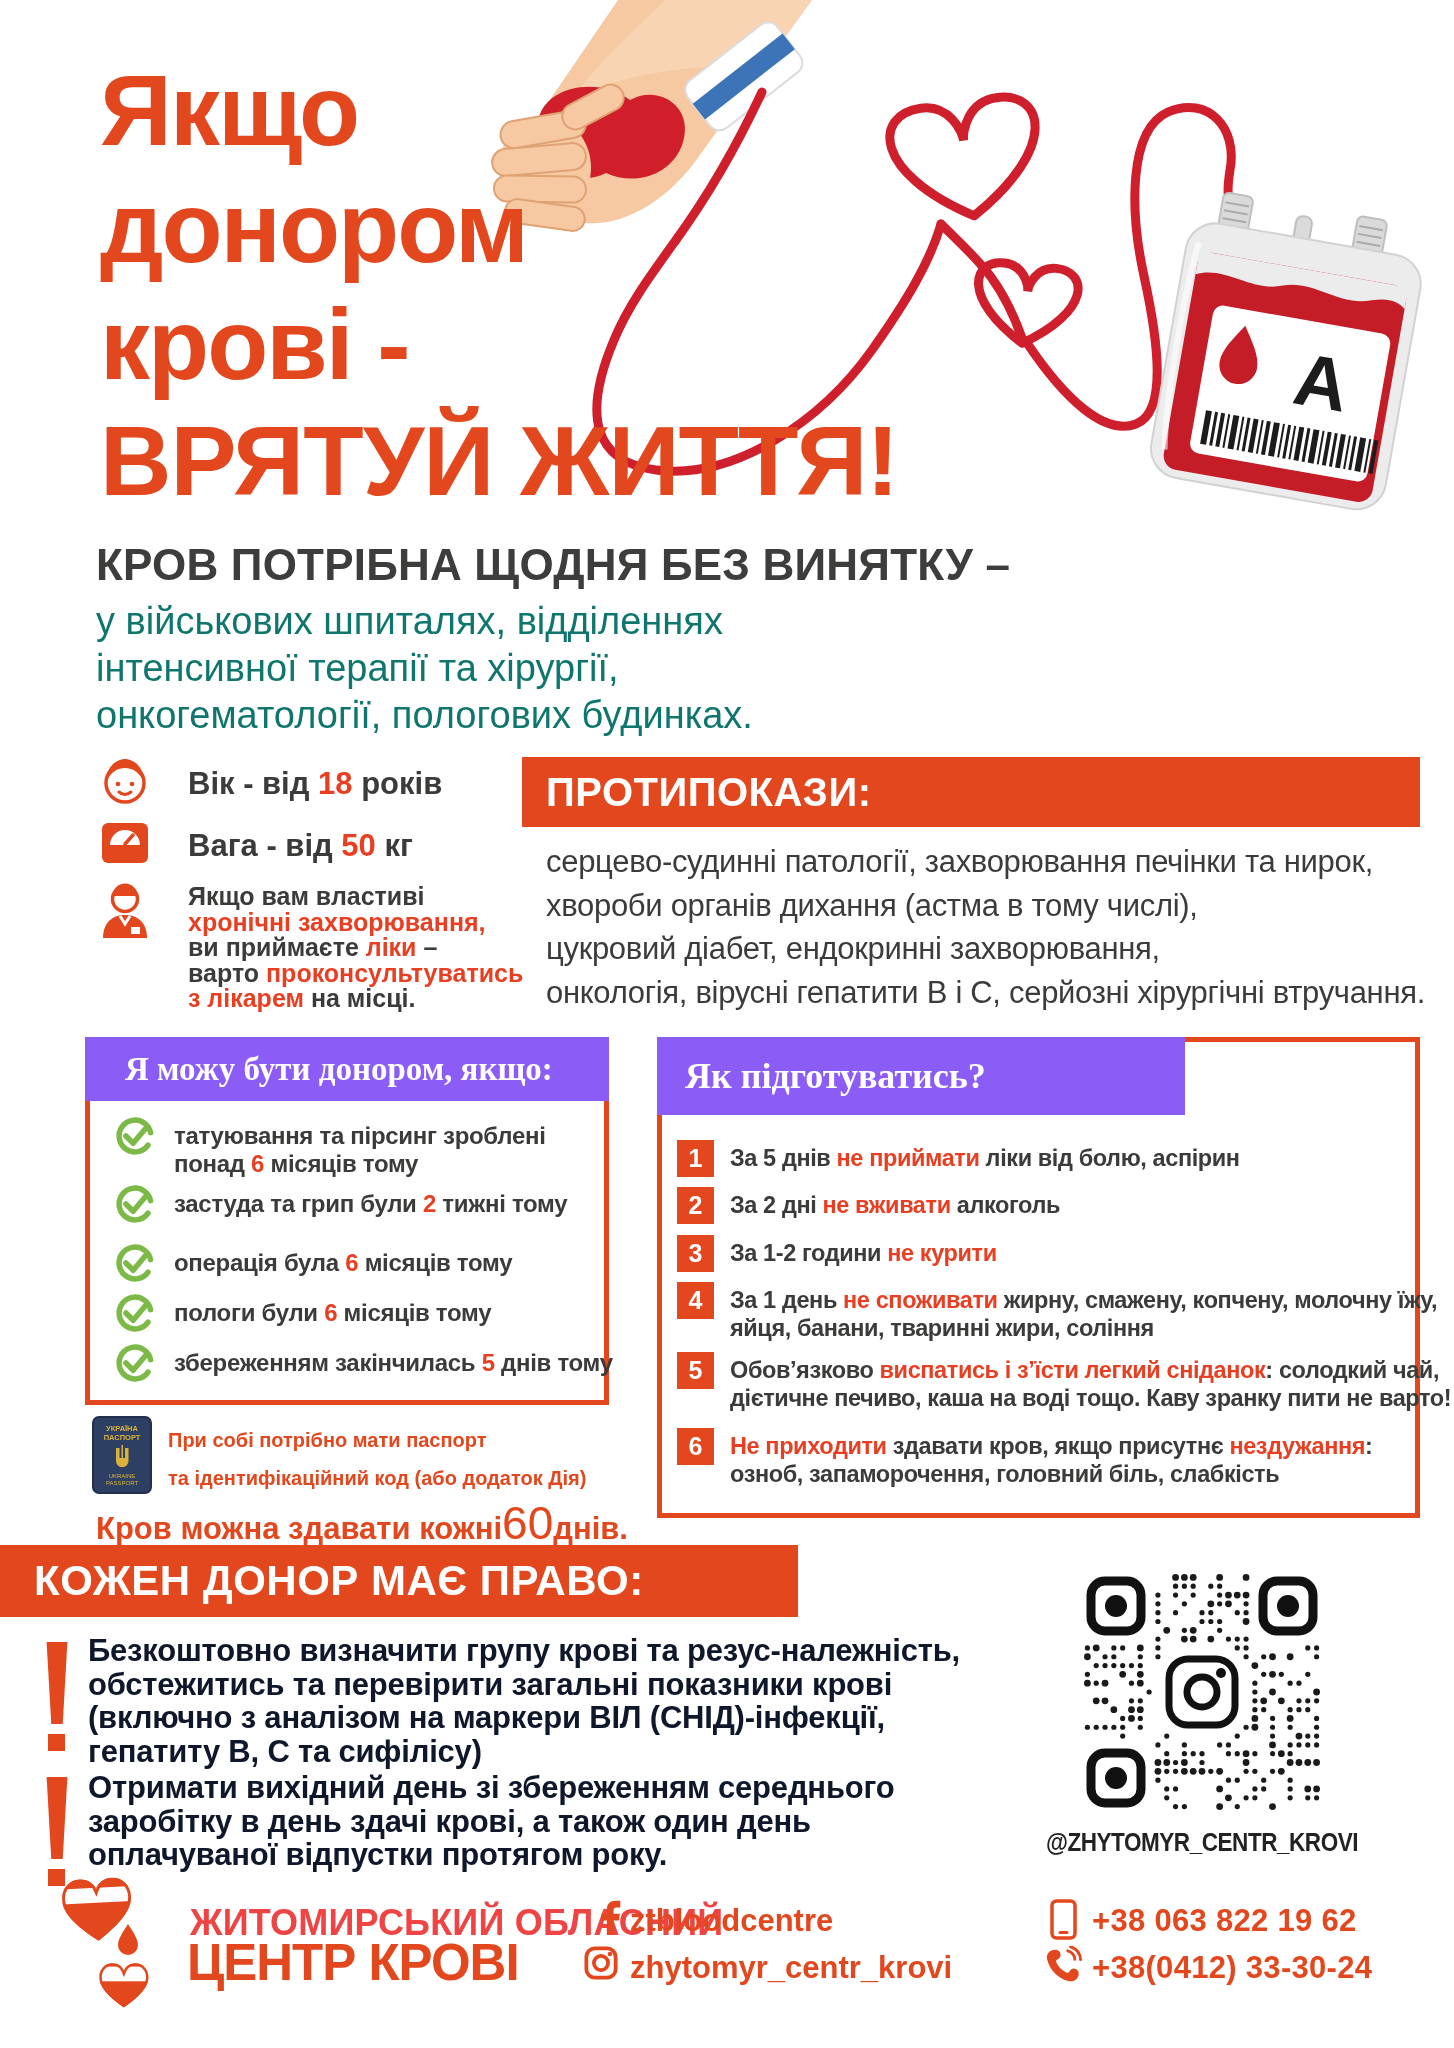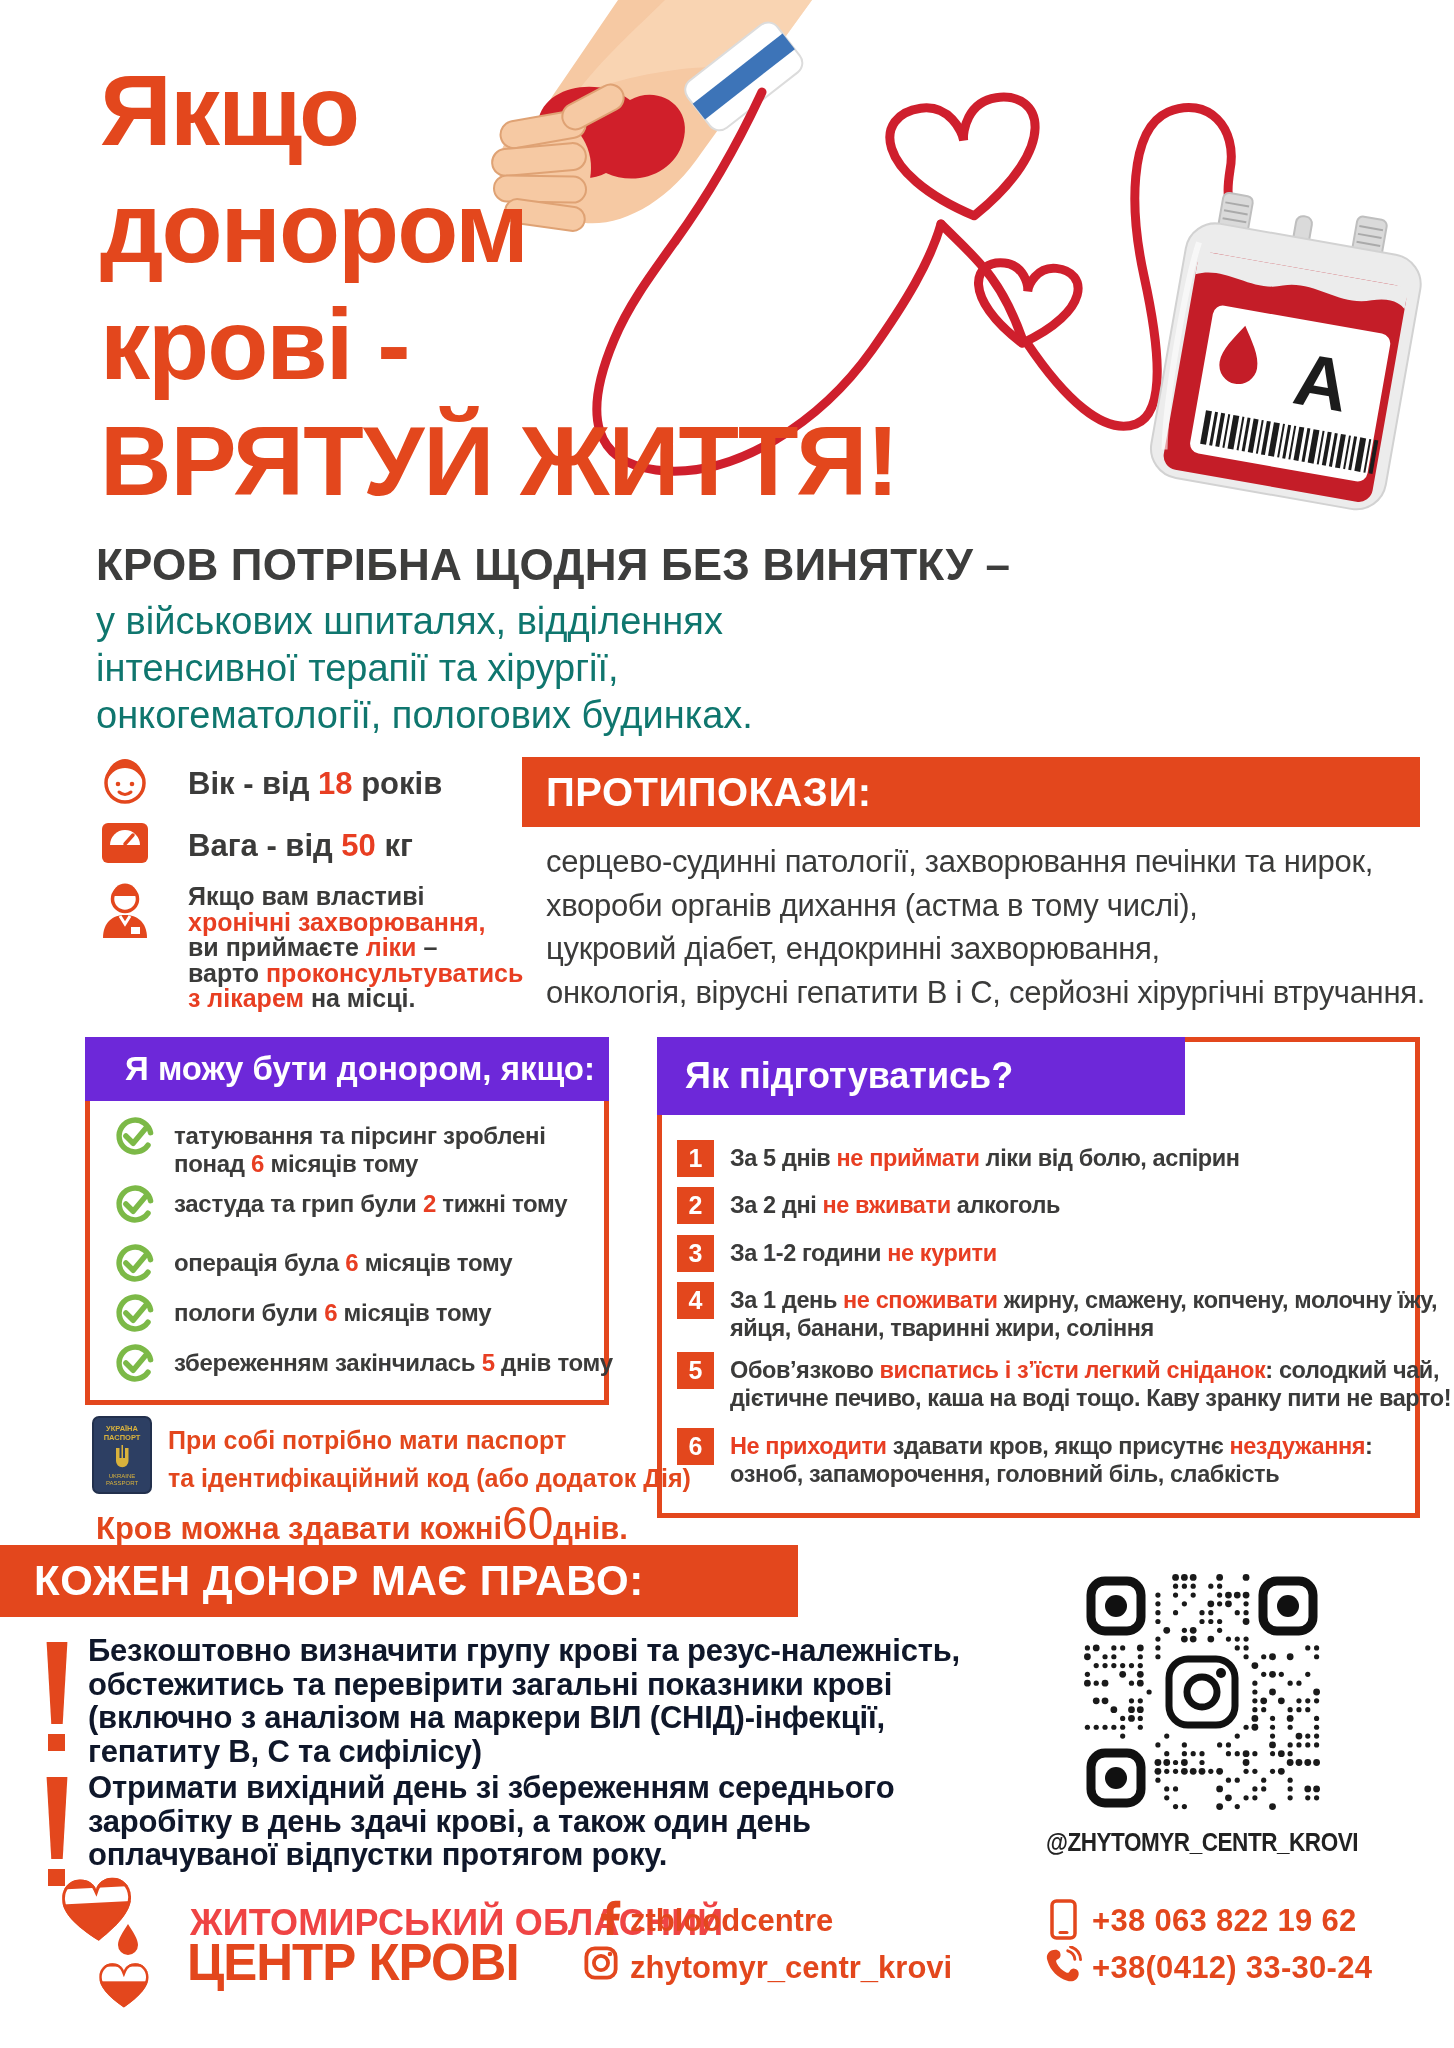--- a/index.html
+++ b/index.html
@@ -14,31 +14,31 @@
   #need-h{left:96px;top:540px;font-size:44px;font-weight:800;color:#3d3d3c;letter-spacing:0.2px;}
   #need-l{left:96px;top:598px;font-size:38px;font-weight:500;line-height:47px;color:#0f766e;}
   .crit-txt{font-size:31px;font-weight:700;color:#3b3b3a;}
   #doctor-note{font-size:25px;font-weight:700;line-height:25.5px;color:#3b3b3a;}
   #contra-hdr{left:522px;top:757px;width:898px;height:70px;background:#e3471d;}
   #contra-hdr div{color:#fff;font-size:40px;font-weight:700;line-height:70px;padding-left:24px;letter-spacing:0.5px;}
   #contra-l{left:546px;top:840px;font-size:31px;font-weight:400;line-height:43.5px;letter-spacing:-0.3px;color:#3b3b3a;}
   .box{position:absolute;background:#fff;border:5px solid #e3471d;}
   #box-can{left:85px;top:1037px;width:514px;height:358px;}
   #box-prep{left:657px;top:1037px;width:753px;height:471px;}
-  .box-hdr{position:absolute;left:-5px;top:-5px;background:#6d28d9;color:#fff;font-weight:700;}
+  .box-hdr{position:absolute;left:-5px;top:-5px;background:#8b5cf6;color:#fff;font-weight:700;font-family:Liberation Serif, serif;}
   #can-hdr{width:524px;height:64px;font-size:33px;line-height:64px;padding-left:40px;box-sizing:border-box;}
   #prep-hdr{width:528px;height:78px;font-size:36px;line-height:78px;padding-left:28px;box-sizing:border-box;}
   .can-row{position:absolute;left:0;width:100%;}
   .can-ic{position:absolute;left:25px;top:-4px;}
   .can-tx{position:absolute;left:84px;top:2px;font-size:24px;font-weight:700;line-height:27.5px;letter-spacing:-0.3px;white-space:nowrap;}
   .prep-row{position:absolute;left:0;width:100%;}
   .num{position:absolute;left:15px;top:0;width:37px;height:37px;background:#e3471d;color:#fff;
        font-size:25px;font-weight:700;display:flex;align-items:center;justify-content:center;}
   .prep-tx{position:absolute;left:68px;top:4px;font-size:23.5px;font-weight:700;line-height:28px;letter-spacing:-0.4px;white-space:nowrap;}
-  #pass-lines{left:168px;top:1422px;font-size:25px;font-weight:700;line-height:37.5px;color:#e3471d;}
+  #pass-lines{left:168px;top:1422px;font-size:20px;font-weight:700;line-height:37.5px;color:#e3471d;}
   #freq{left:96px;top:1496px;font-size:31px;font-weight:700;color:#e3471d;display:flex;align-items:baseline;}
   #banner{left:0;top:1545px;width:798px;height:72px;background:#e3471d;}
   #banner div{color:#fff;font-size:42px;font-weight:700;line-height:72px;padding-left:34px;letter-spacing:0.5px;}
   .para{font-size:31px;font-weight:700;line-height:33.5px;letter-spacing:-0.2px;color:#0f172a;}
   #para1{left:88px;top:1634px;}
   #para2{left:88px;top:1771px;}
   .excl{position:absolute;width:26px;}
   .excl-bar{width:26px;height:82px;background:#e3471d;clip-path:polygon(10% 0,90% 0,72% 100%,28% 100%);}
   .excl-dot{width:17px;height:17px;background:#e3471d;margin:10px auto 0 4px;}
   #qr{left:1083px;top:1573px;}

